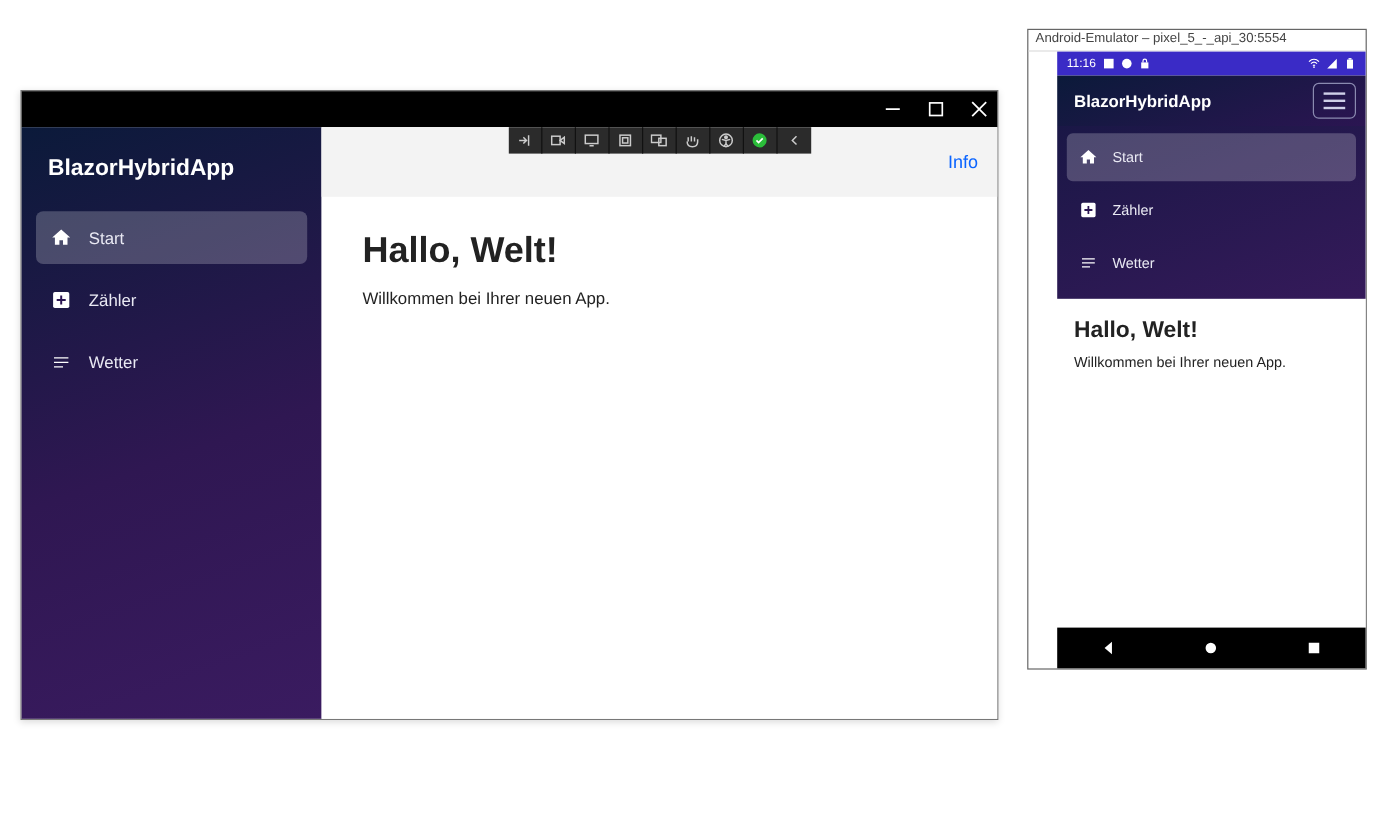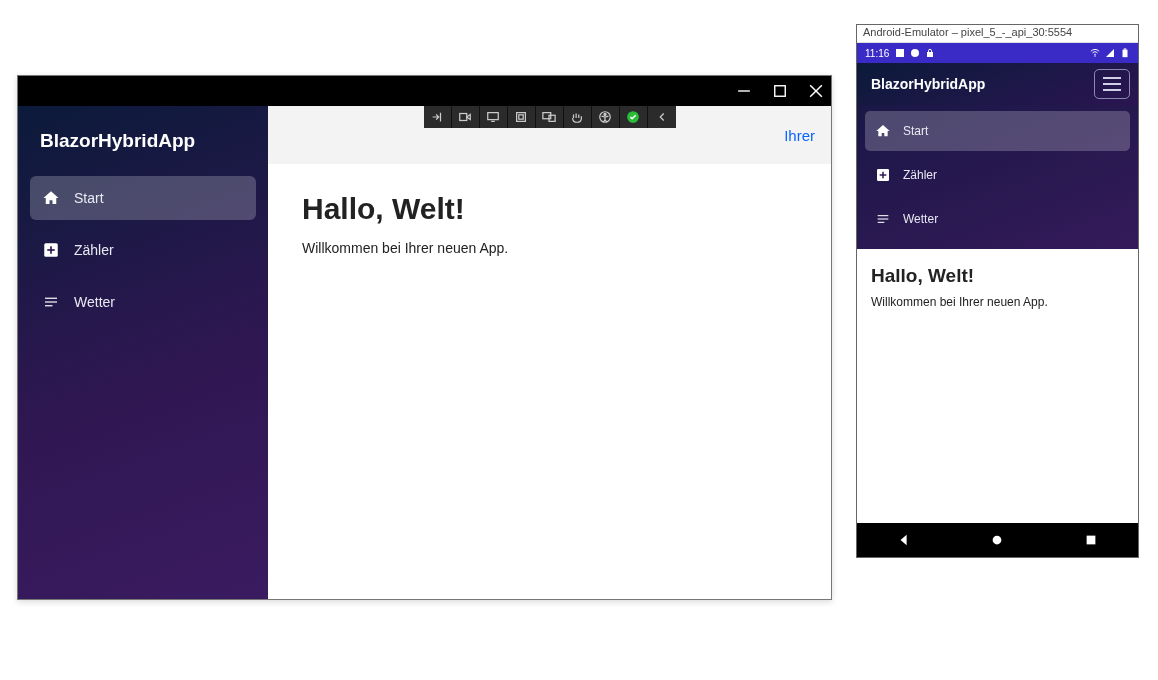--- a/index.html
+++ b/index.html
@@ -77,21 +77,21 @@
     width: 283px; height: 534px;
     border: 1px solid #666; background: #fff;
     display: flex; flex-direction: column;
   }
   .emu-title {
     height: 18px; font-size: 11px; color: #444;
     padding: 1px 6px;
     border-bottom: 1px solid #ddd;
     white-space: nowrap; overflow: hidden;
   }
-  .phone { flex: 1; display: flex; flex-direction: column; background: #fff; }
+  .phone { flex: 1; display: flex; flex-direction: column; background: #fff; margin-left: 24px; }
   .statusbar {
     height: 20px; background: #3a2bc6;
     color: #fff; font-size: 10px;
     display: flex; align-items: center; padding: 0 8px;
     justify-content: space-between;
   }
   .status-left { display: flex; align-items: center; gap: 6px; }
   .status-icons { display: flex; align-items: center; gap: 5px; }
   .status-icons svg { width: 10px; height: 10px; fill: #fff; }
   .m-header {
@@ -243,21 +243,21 @@
                   <circle cx="8" cy="8" r="6"></circle>
                   <path d="M5 8l2 2 4-4" stroke="#fff" stroke-width="1.6" fill="none"></path>
                 </svg>
               </div>
             <div class="devcell last">
                 <svg viewBox="0 0 16 16">
                   <path d="M10 4 6 8l4 4"></path>
                 </svg>
               </div>
           </div>
-          <span class="info-link">Ihrer</span>
+          <span class="info-link">Info</span>
         </div>
         <div class="page">
           <h1>Hallo, Welt!</h1>
           <p>Willkommen bei Ihrer neuen App.</p>
         </div>
       </div>
     </div>
   </div>
 
   <div class="emulator">

